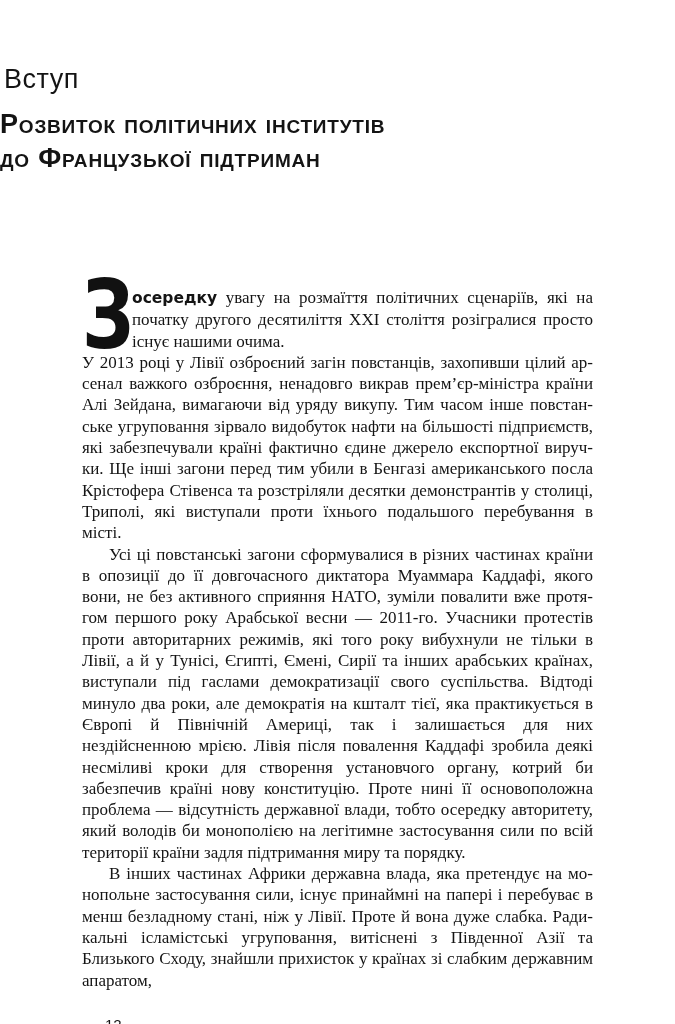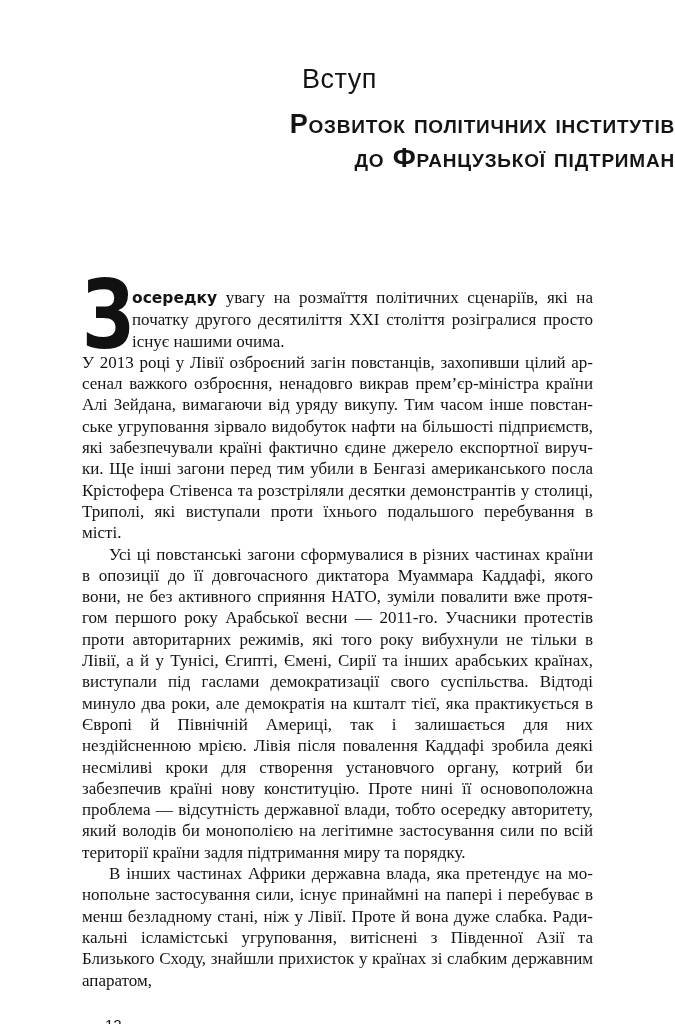--- a/index.html
+++ b/index.html
@@ -12,30 +12,30 @@
   }
   .page {
     position: relative;
     width: 675px;
     height: 1024px;
     background: #ffffff;
     color: #141414;
   }
   .kicker {
     margin: 64px 0 0 4px;
-    text-align: center;
+    text-align: left;
     font-family: "Liberation Sans", sans-serif;
     font-weight: 400;
     font-size: 27px;
     line-height: 30px;
     letter-spacing: 0.5px;
   }
   .title {
     margin: 13px 0 0 0;
-    text-align: right;
+    text-align: left;
     font-family: "Liberation Sans", sans-serif;
     font-weight: 700;
     font-size: 27px;
     line-height: 34px;
     font-variant: small-caps;
     letter-spacing: 0.8px;
   }
   .text {
     position: relative;
     margin: 112px 82px 0 82px;

